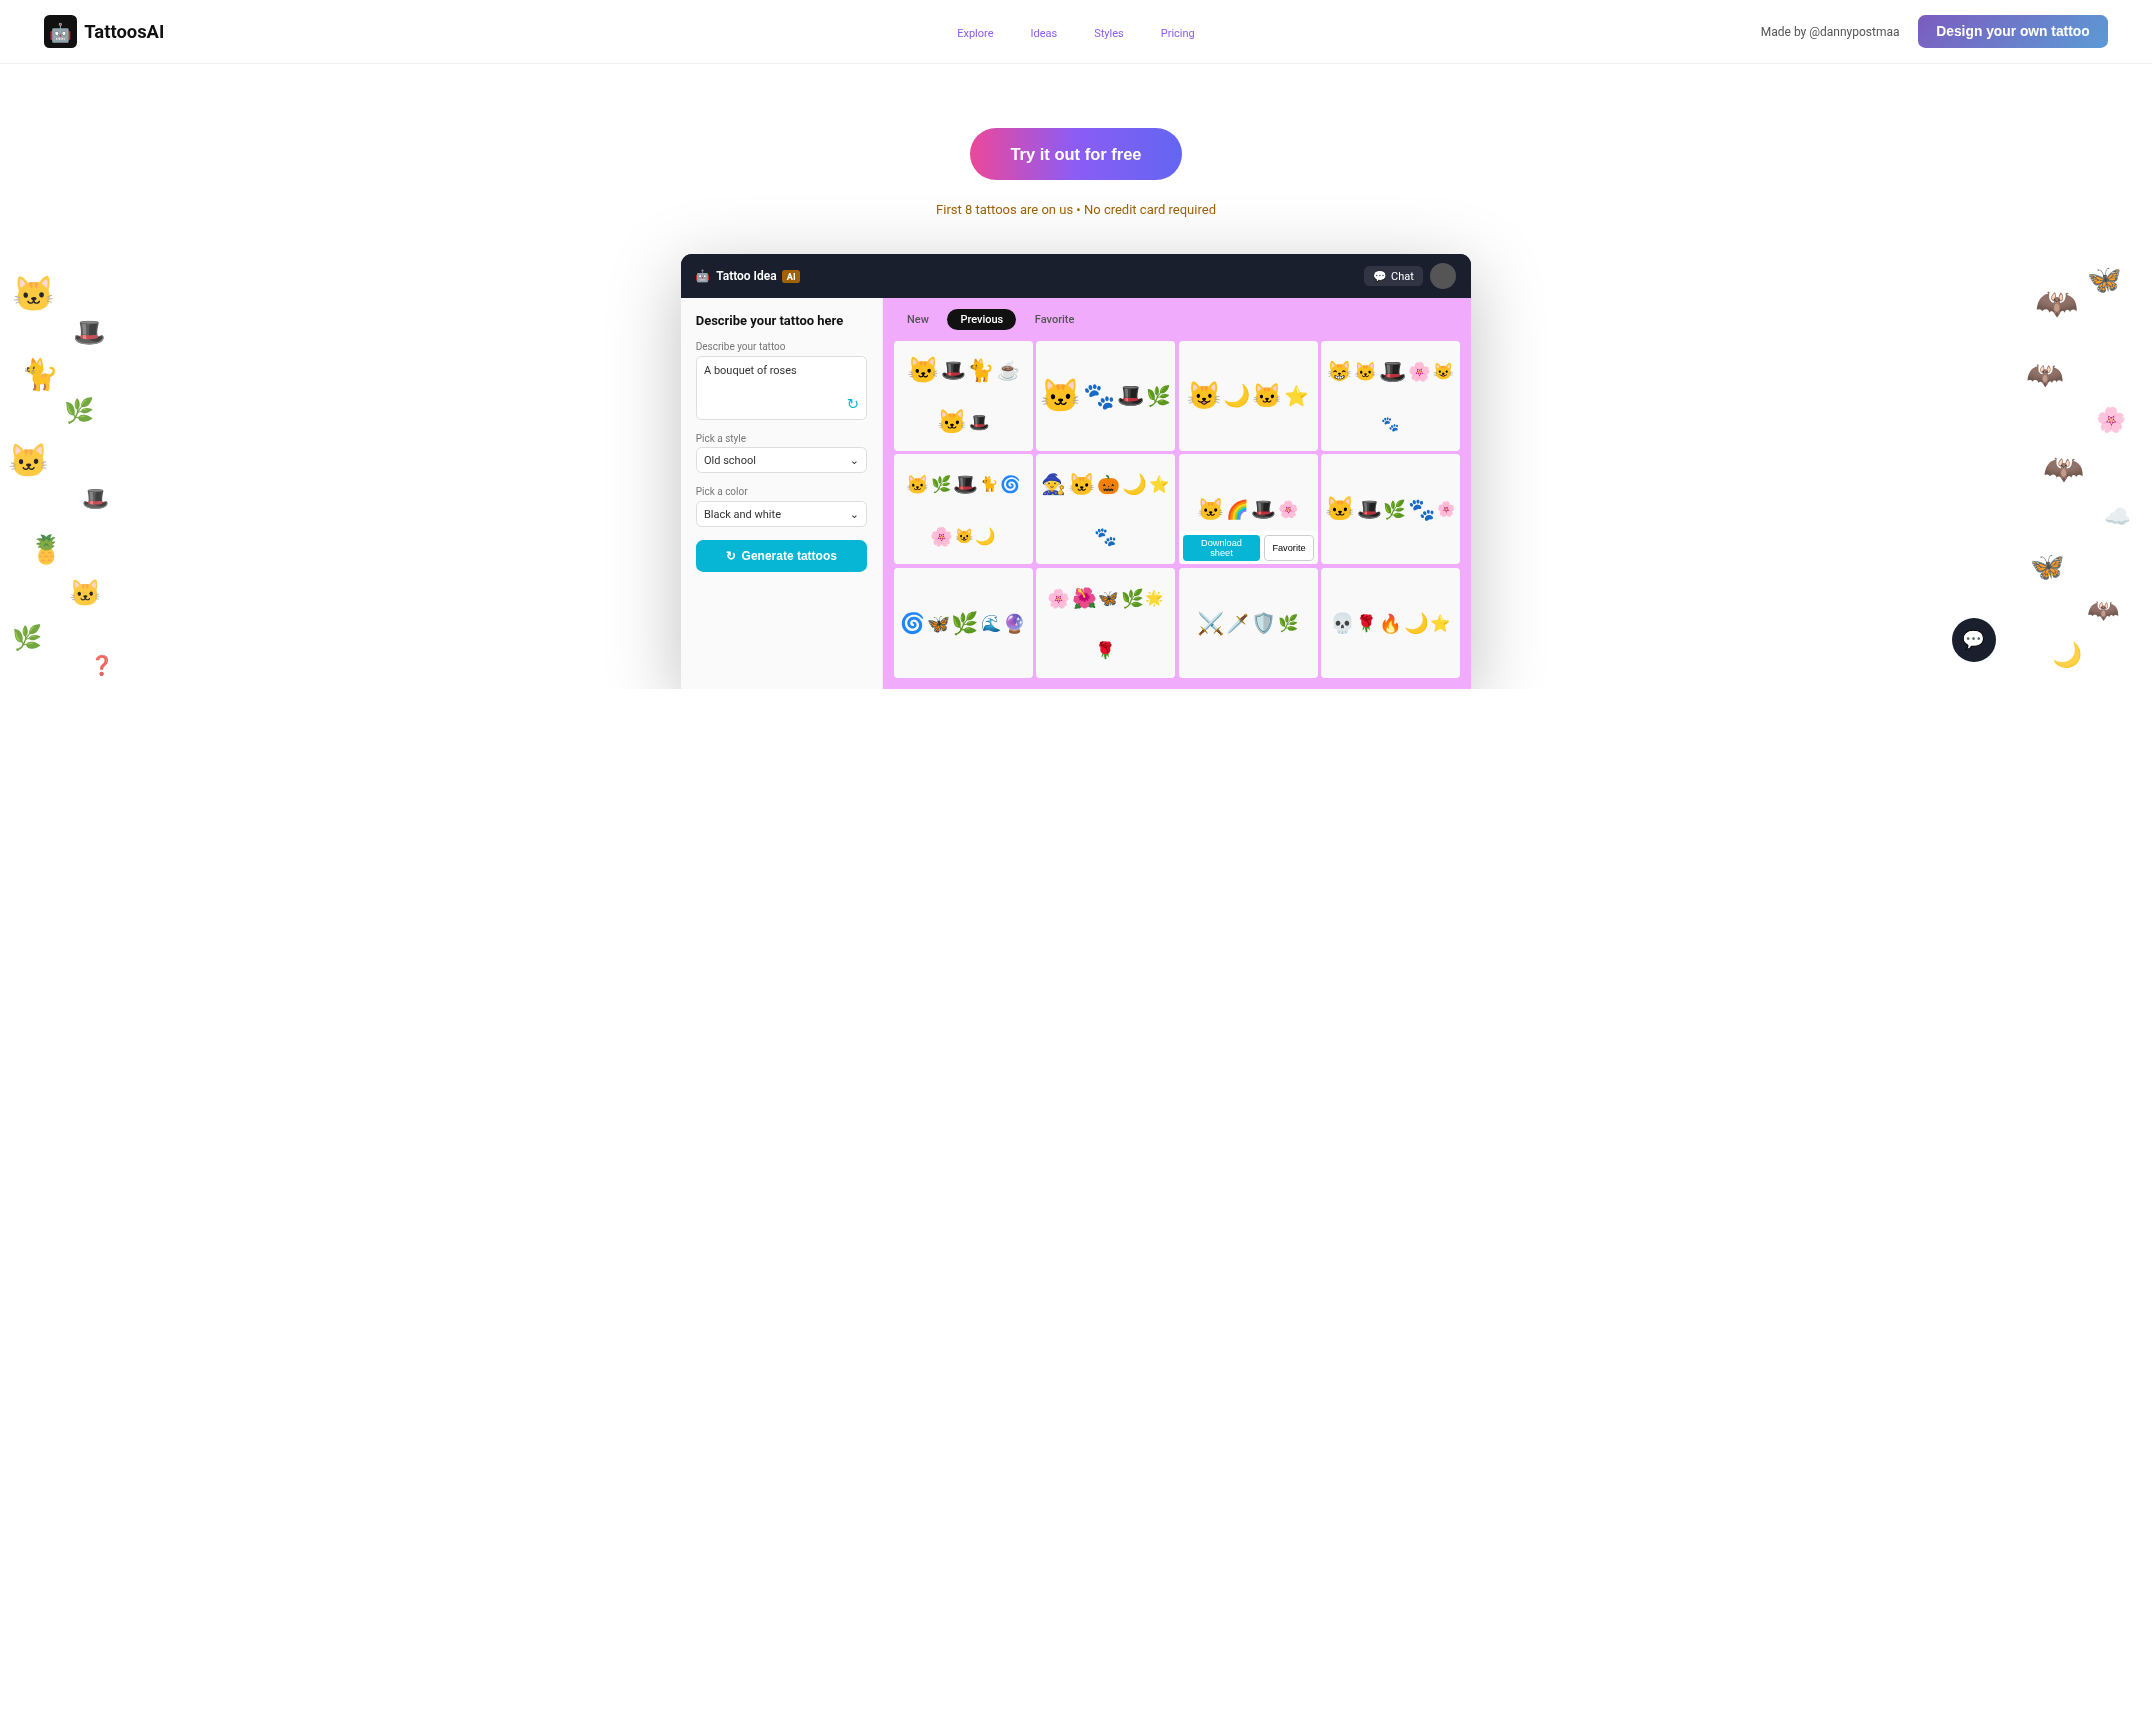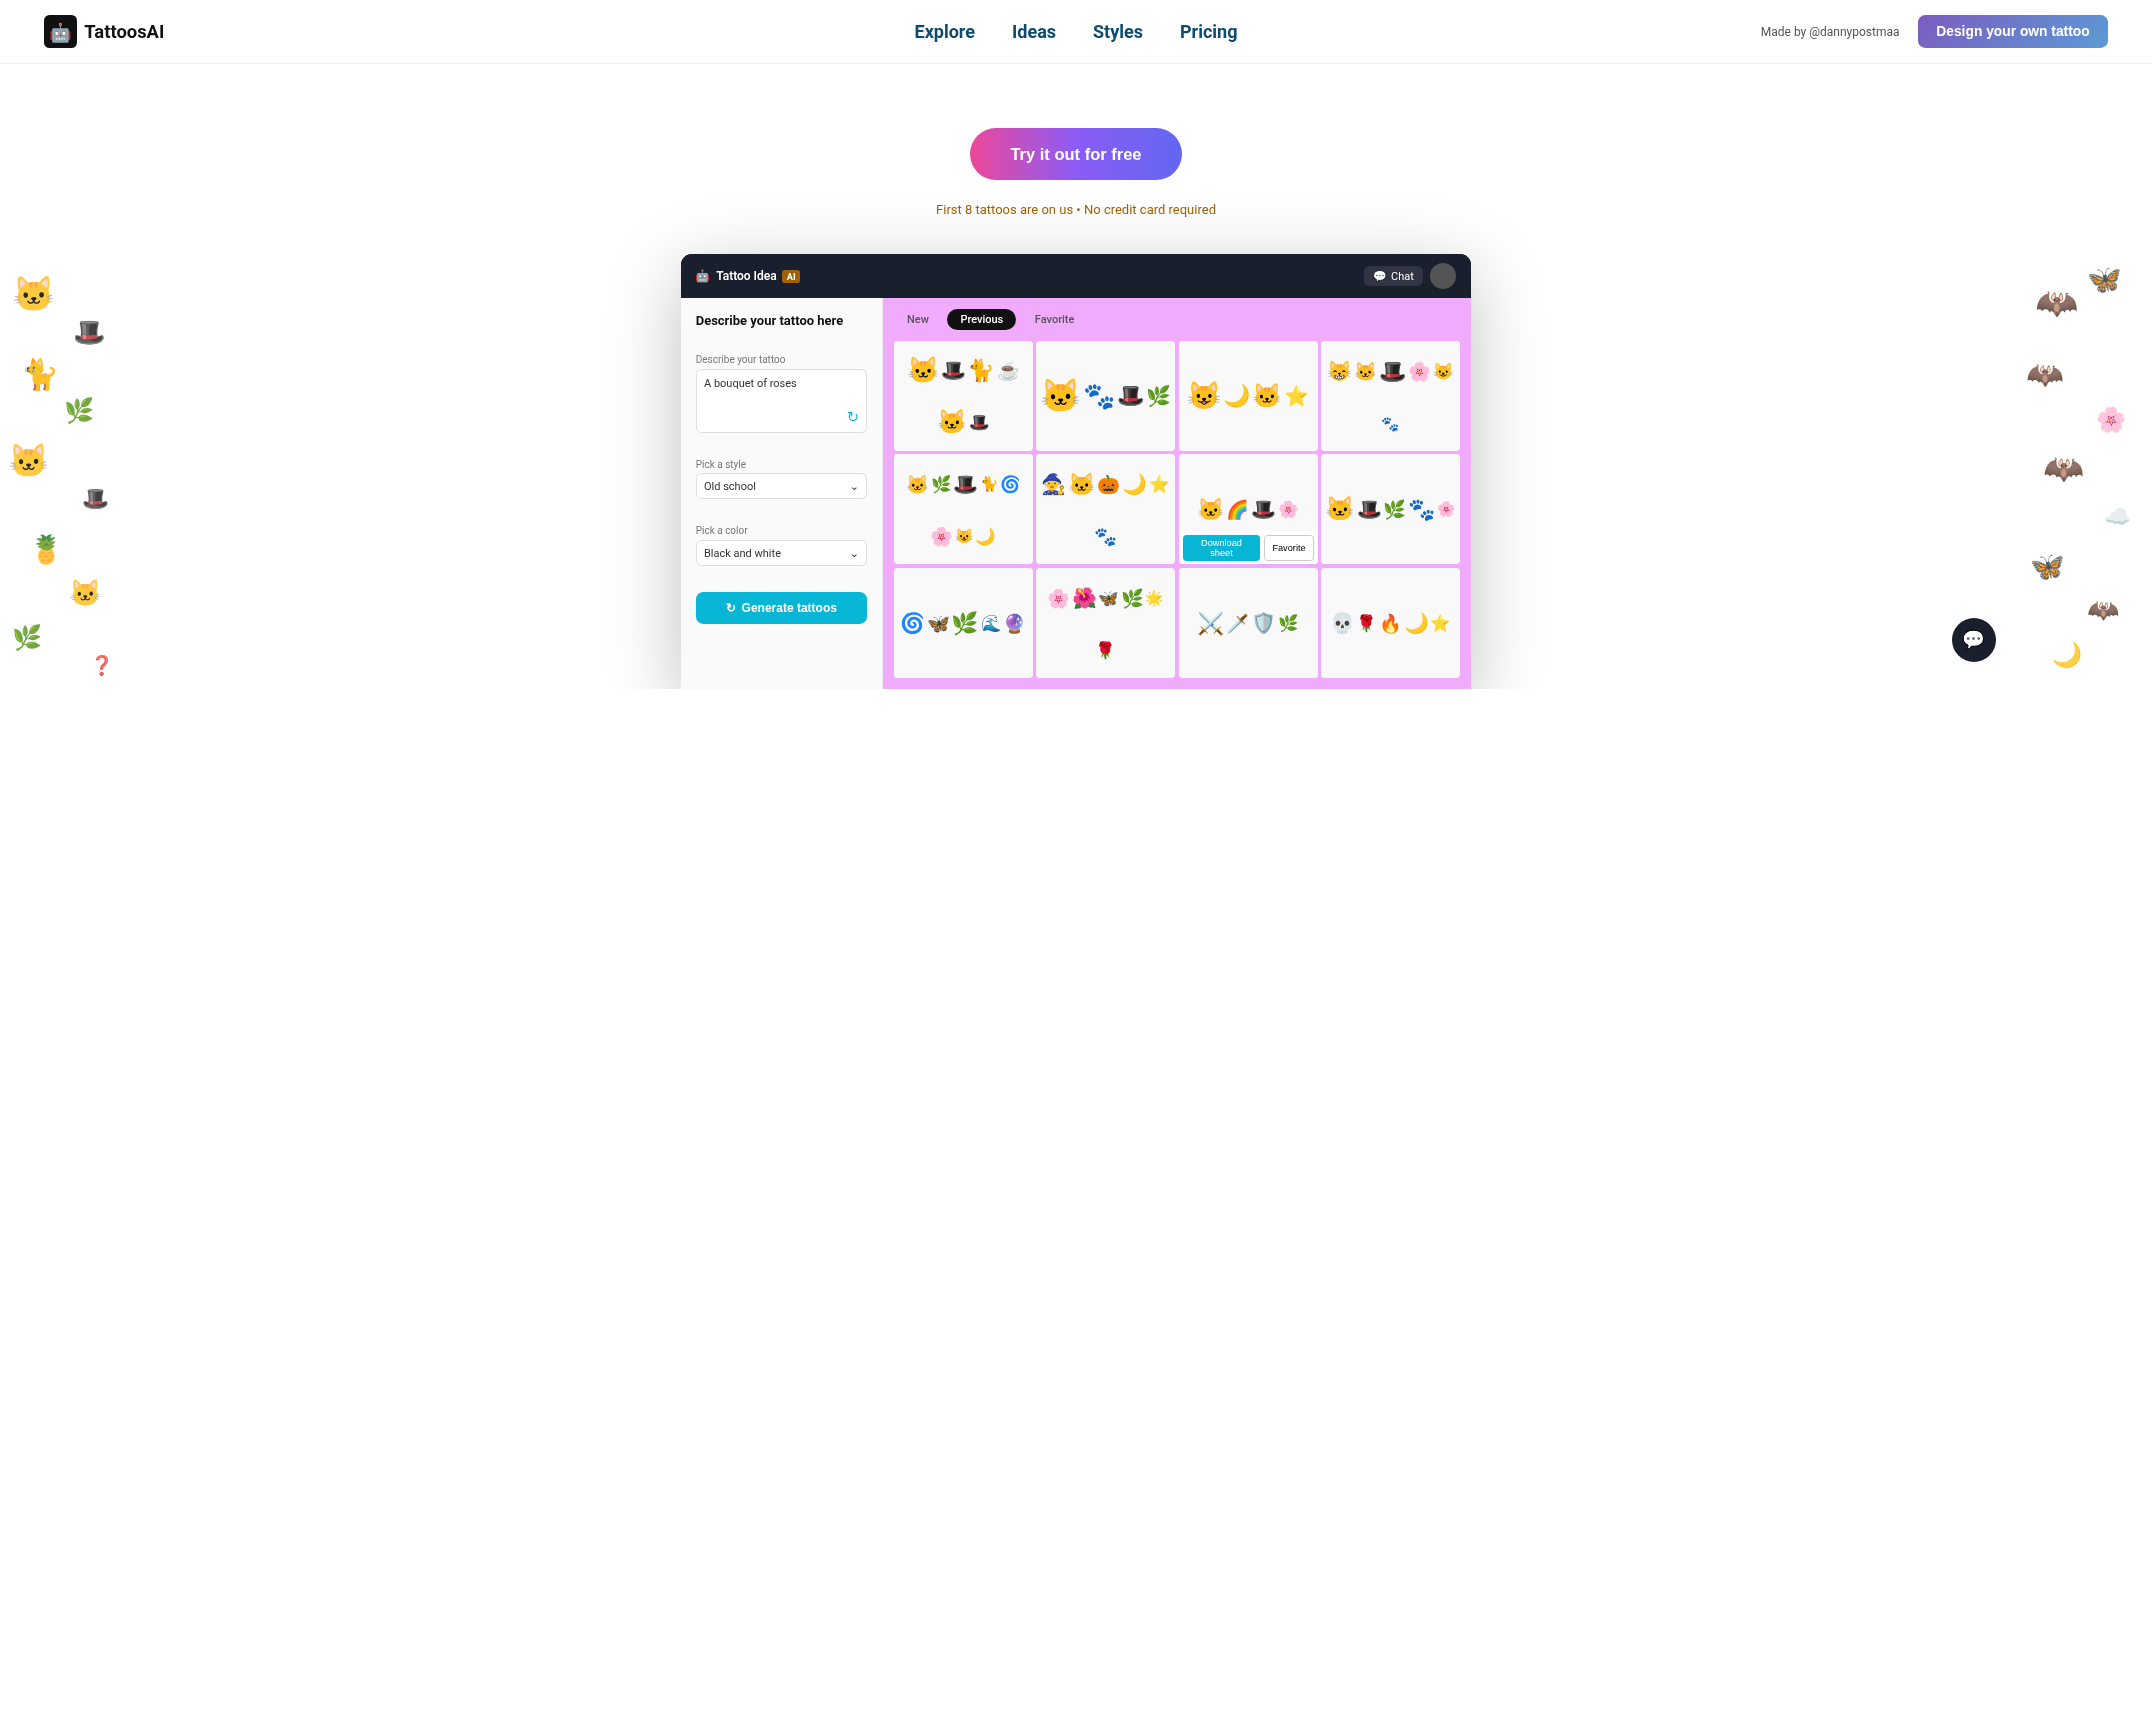--- a/index.html
+++ b/index.html
@@ -38,23 +38,23 @@
       display: flex;
       align-items: center;
       gap: 37px;
       list-style: none;
       position: absolute;
       left: 50%;
       transform: translateX(-50%);
     }
     .nav-links a {
       text-decoration: none;
-      color: #0c4a6e;
-      font-size: 18px;
-      font-weight: 700;
+      color: #8b5cf6;
+      font-size: 11px;
+      font-weight: 400;
     }
     .nav-right {
       display: flex;
       align-items: center;
       gap: 18.4px;
     }
     .nav-made-by {
       font-size: 12px;
       color: #555;
     }
@@ -193,21 +193,21 @@
 
     
     .left-panel {
       width: 202px;
       min-width: 202px;
       background: #fafafa;
       border-right: 0.9px solid #eee;
       padding: 14.7px;
       display: flex;
       flex-direction: column;
-      gap: 26px;
+      gap: 13px;
     }
     .panel-title {
       font-size: 13px;
       font-weight: 700;
       color: #111;
     }
     .field-label {
       font-size: 10px;
       color: #777;
       margin-bottom: 3.7px;

